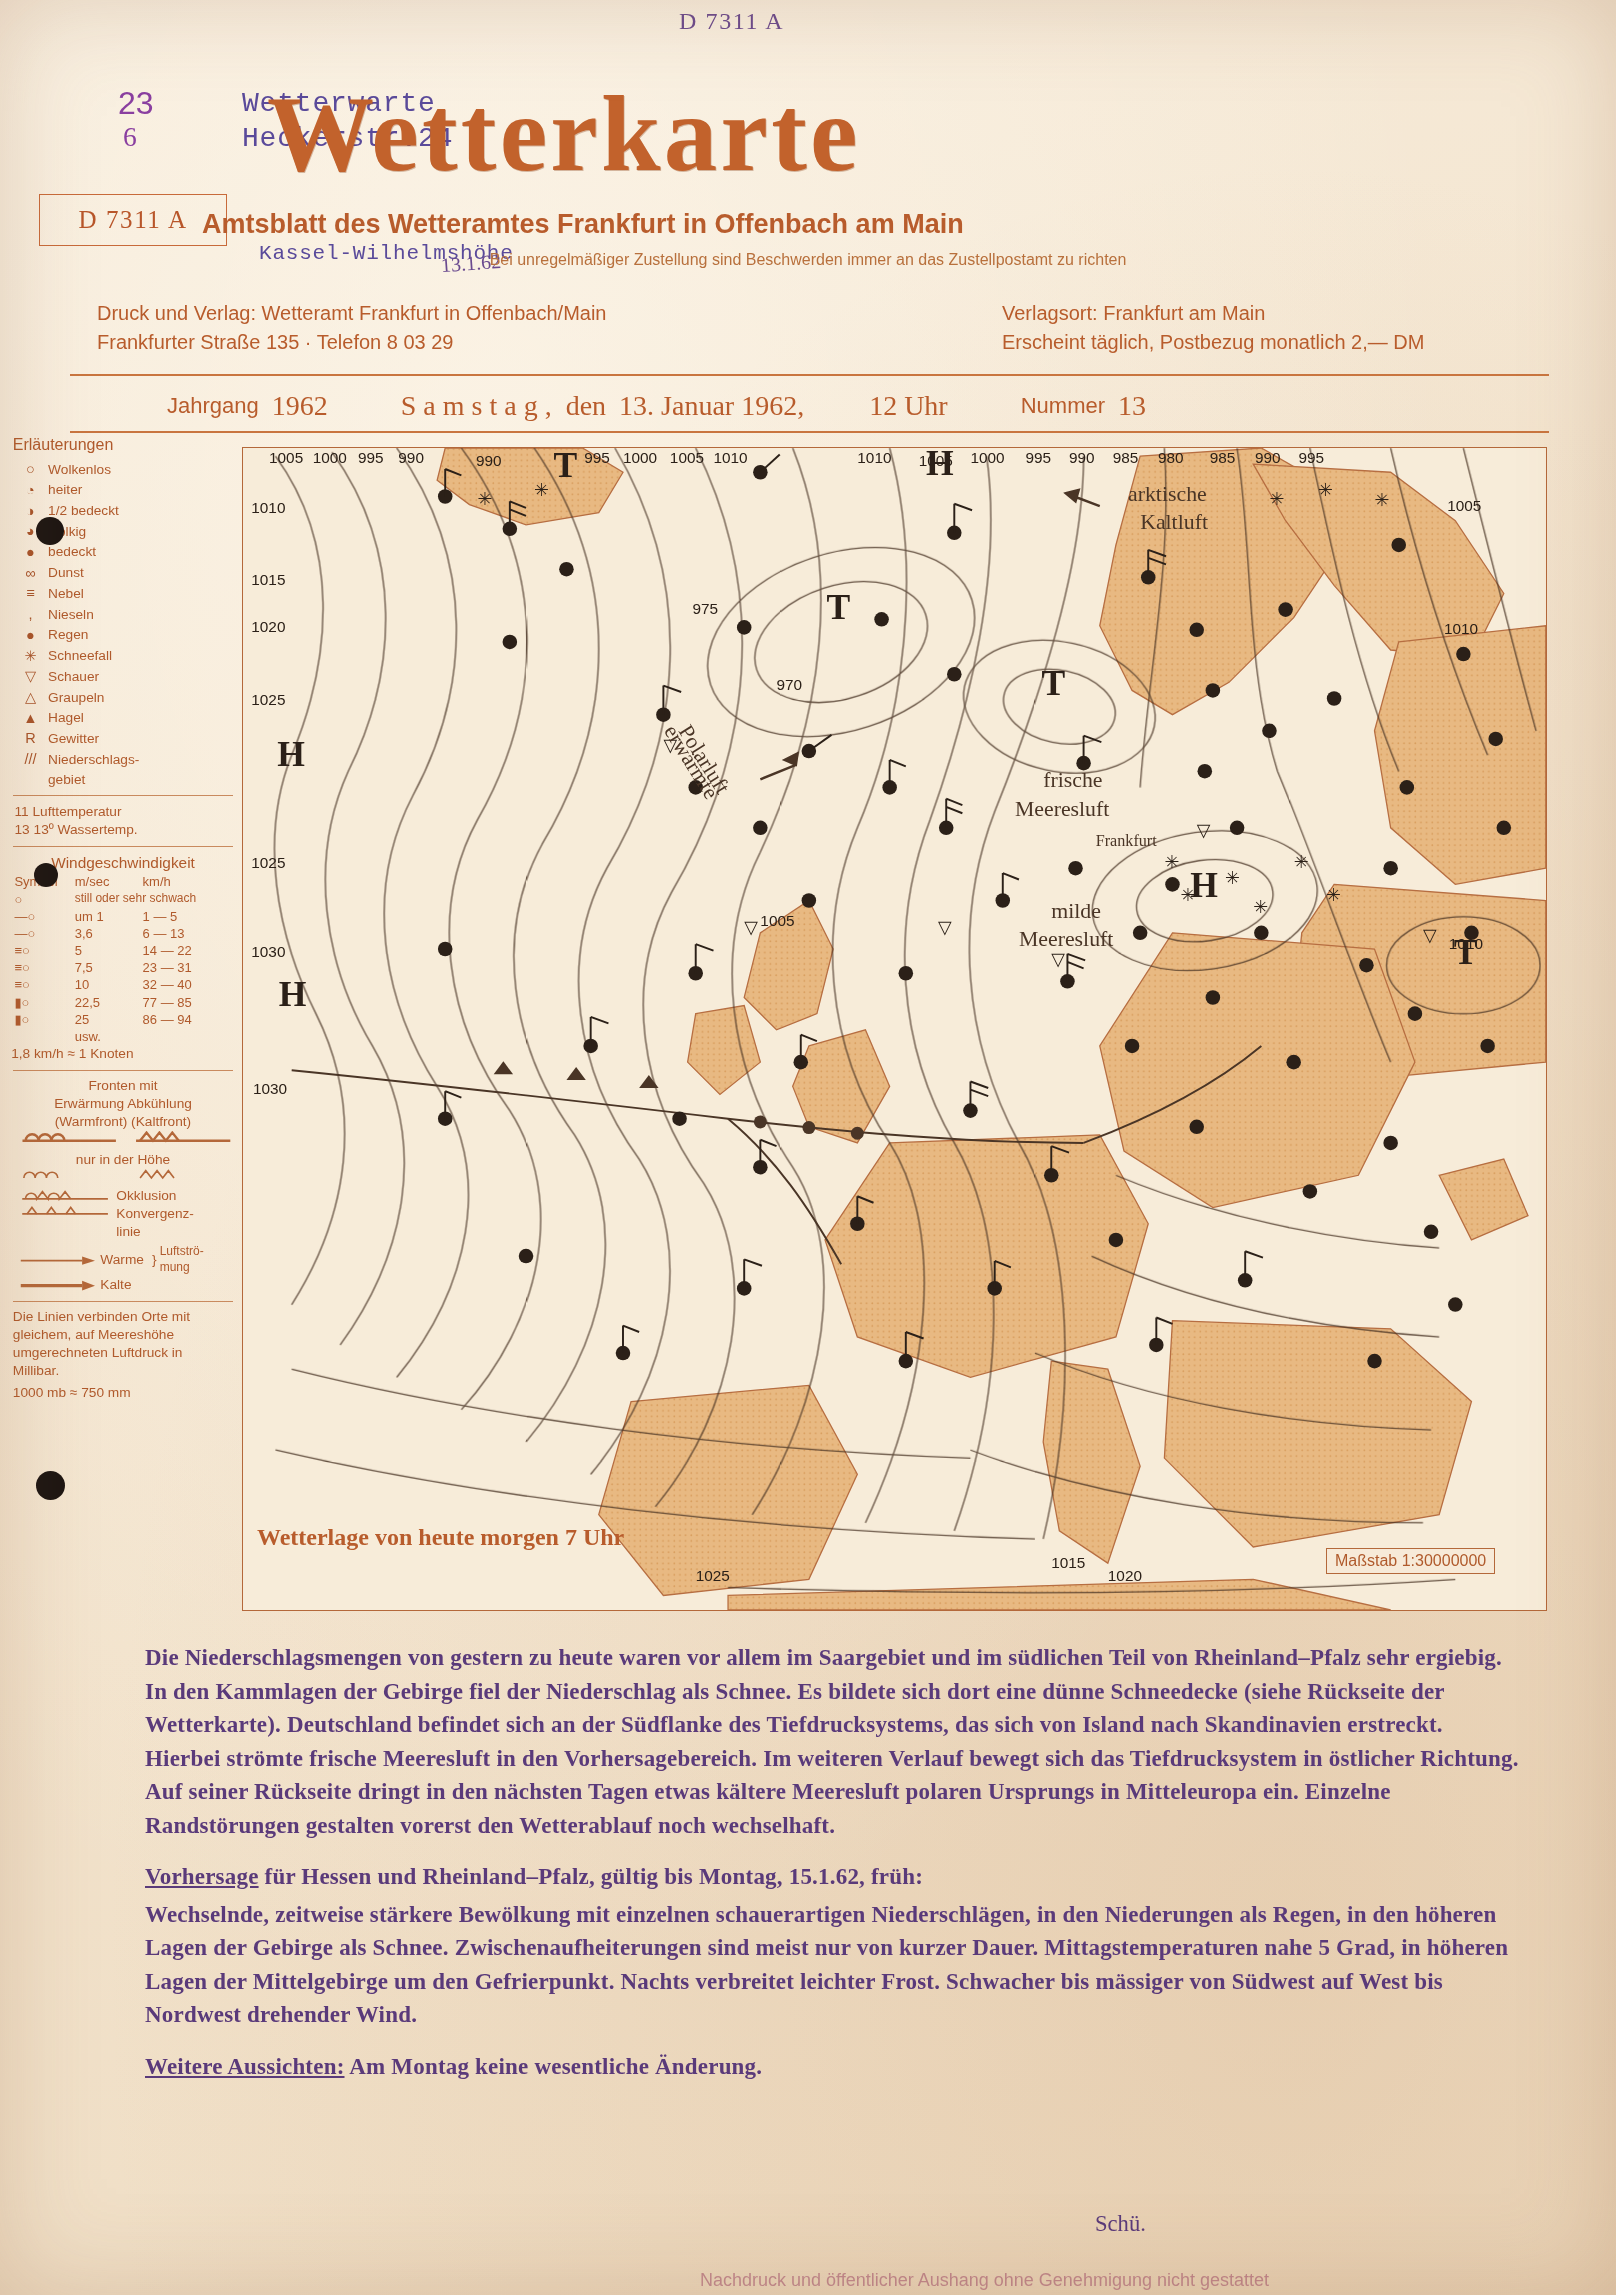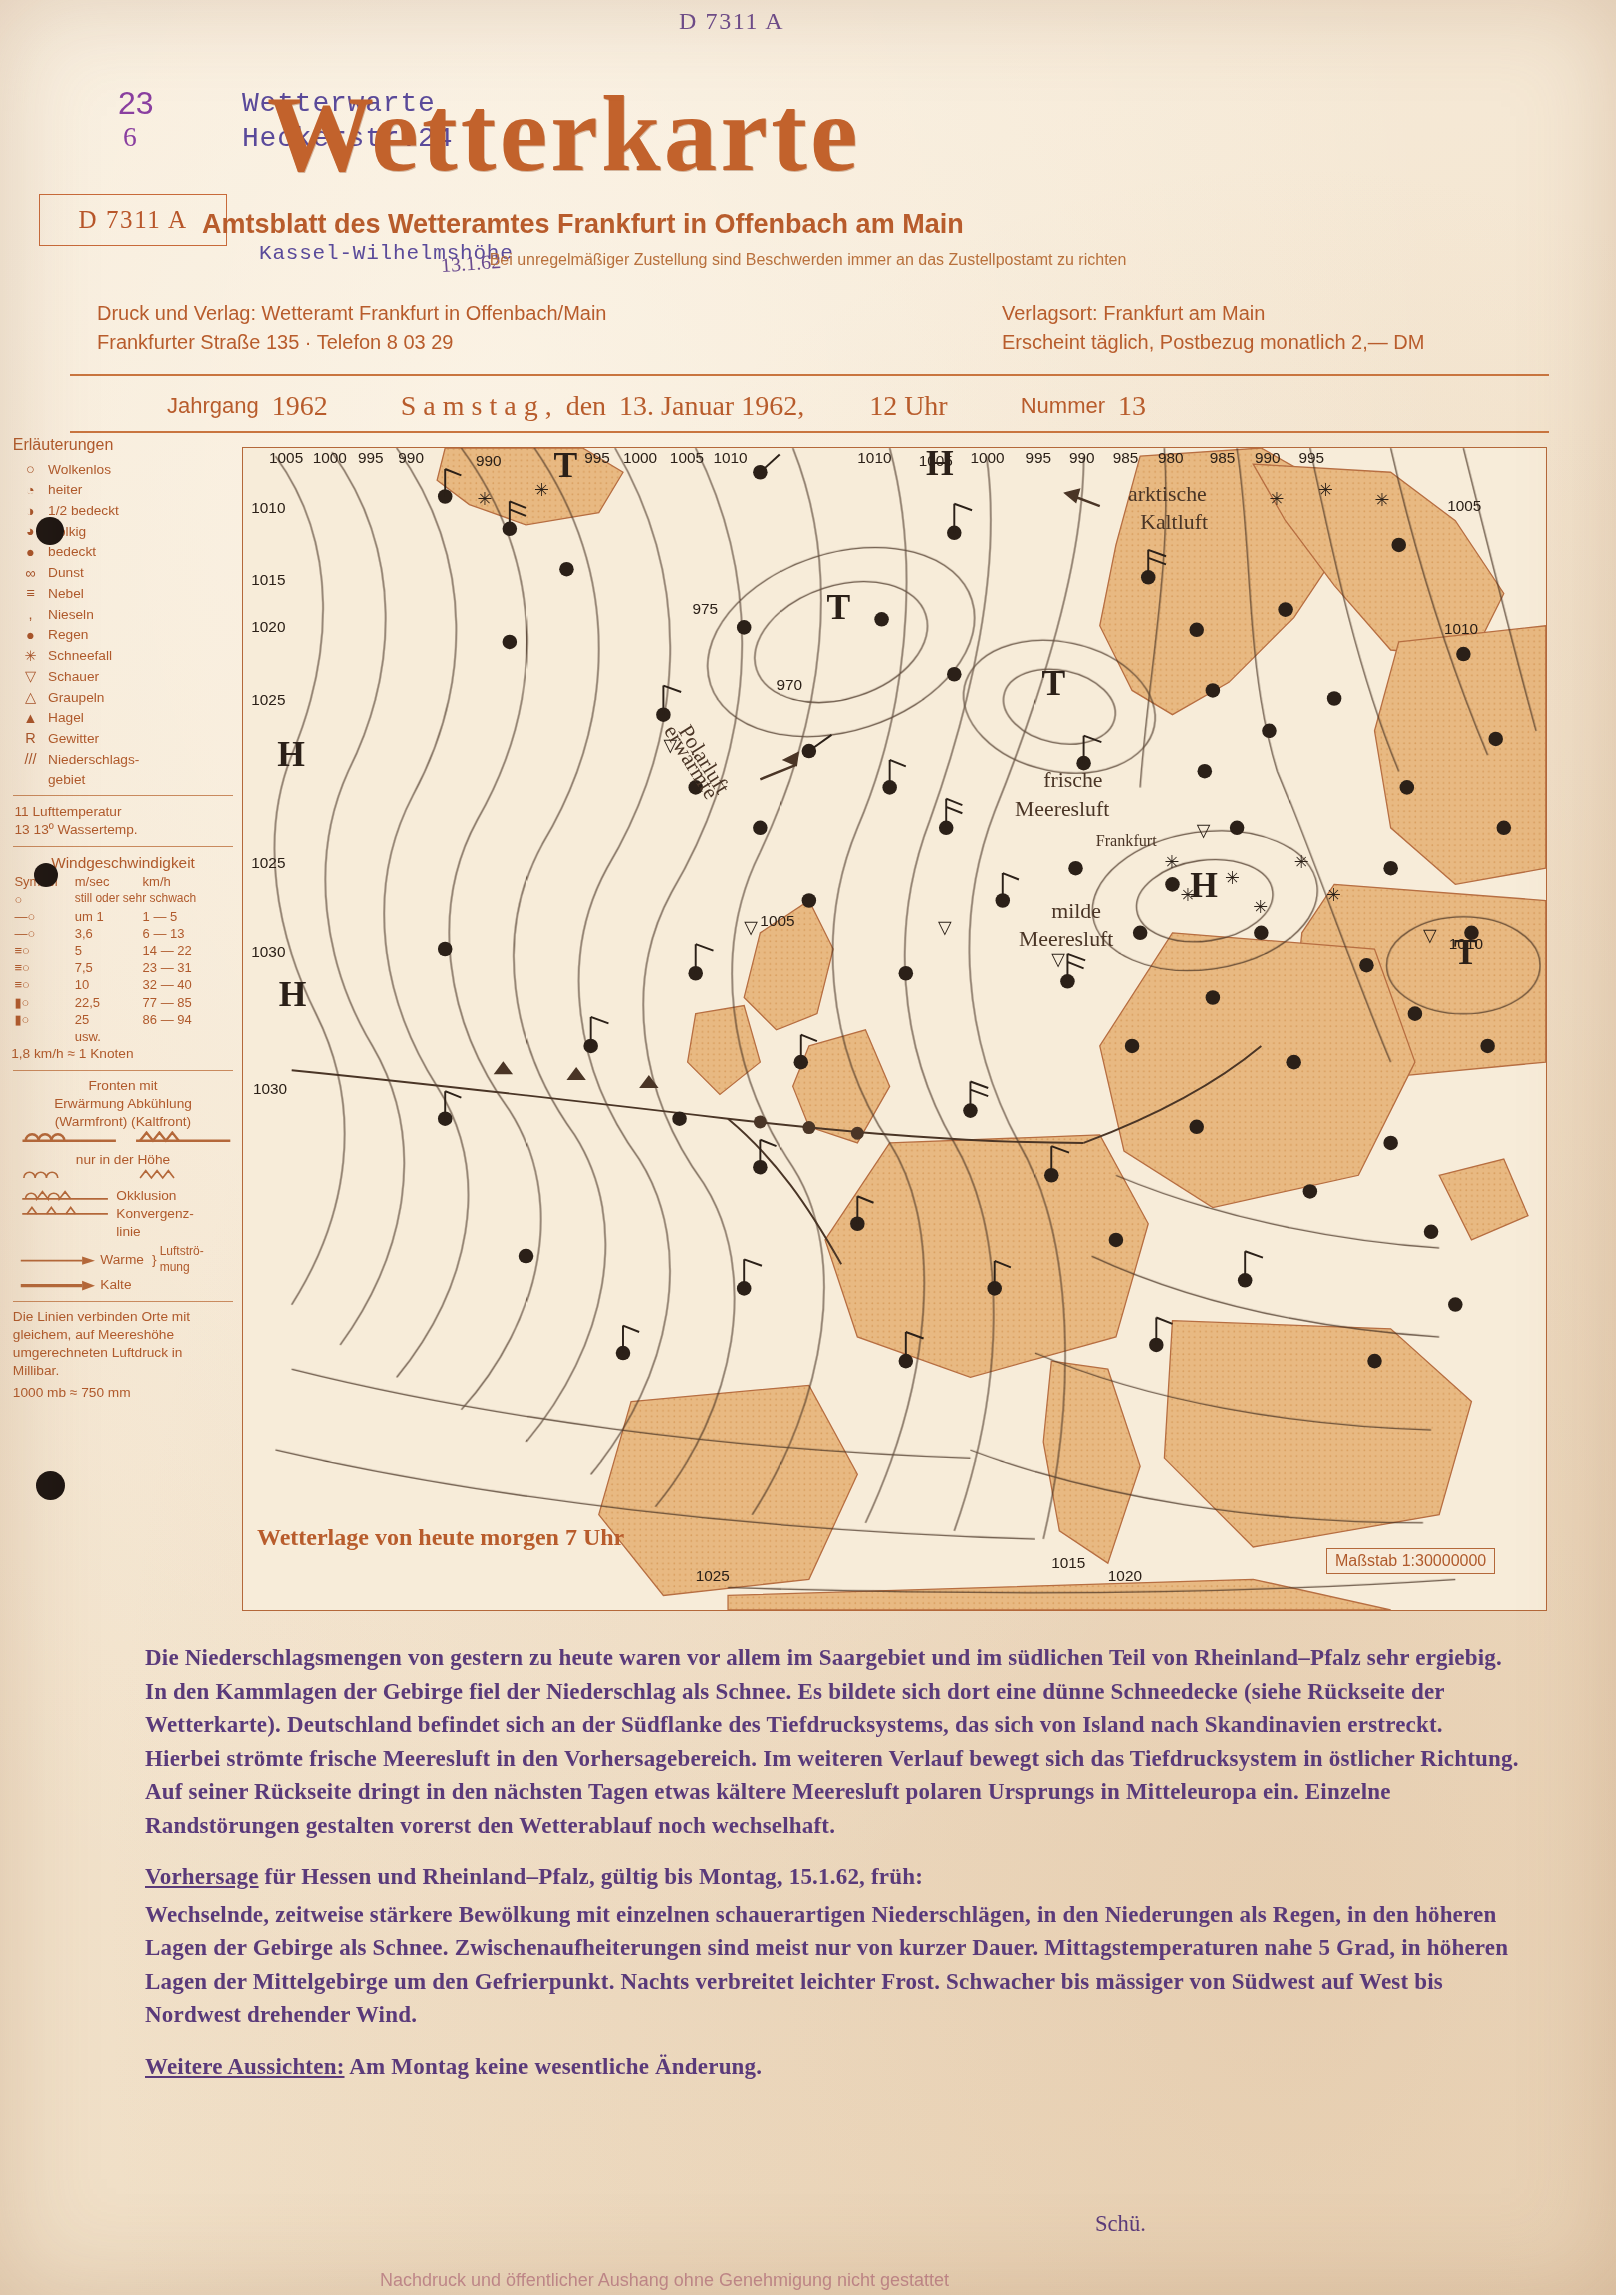--- a/index.html
+++ b/index.html
@@ -150,21 +150,21 @@
     font-size:23px;line-height:1.46;color:#5a3a7a;
     letter-spacing:0.2px;
   }
   .bodytext p{margin:0 0 18px 0;font-weight:bold;}
   .bodytext .u{text-decoration:underline;}
   .sig{
     position:absolute;left:1095px;top:2211px;
     font-family:"Liberation Serif", serif;font-size:22.6px;color:#5a3a7a;
   }
   .footer{
-    position:absolute;left:380px;top:2270px;width:889px;text-align:left;
+    position:absolute;left:380px;top:2270px;width:889px;text-align:right;
     font-size:18px;color:#a04a6a;opacity:.55;
   }
   .blob{
     position:absolute;border-radius:50%;background:#1c1512;
   }
 </style>
 </head>
 <body>
 
 <div class="paper"></div>

